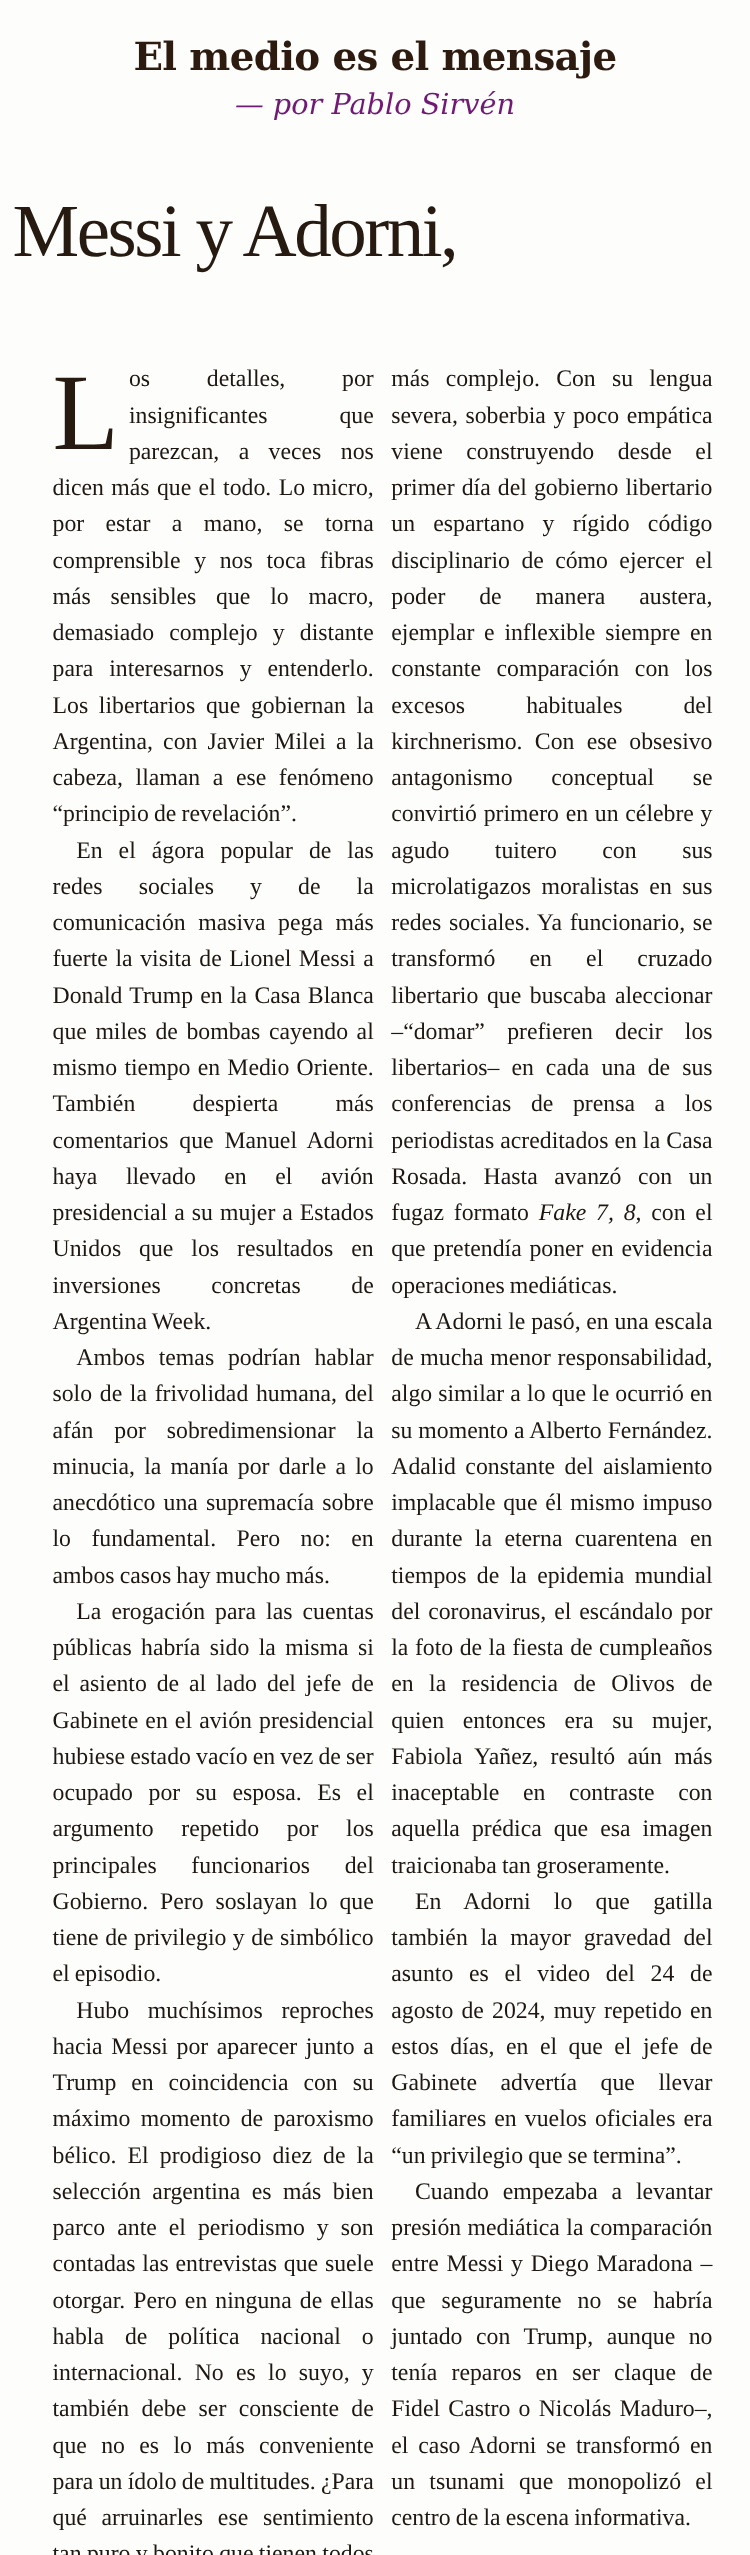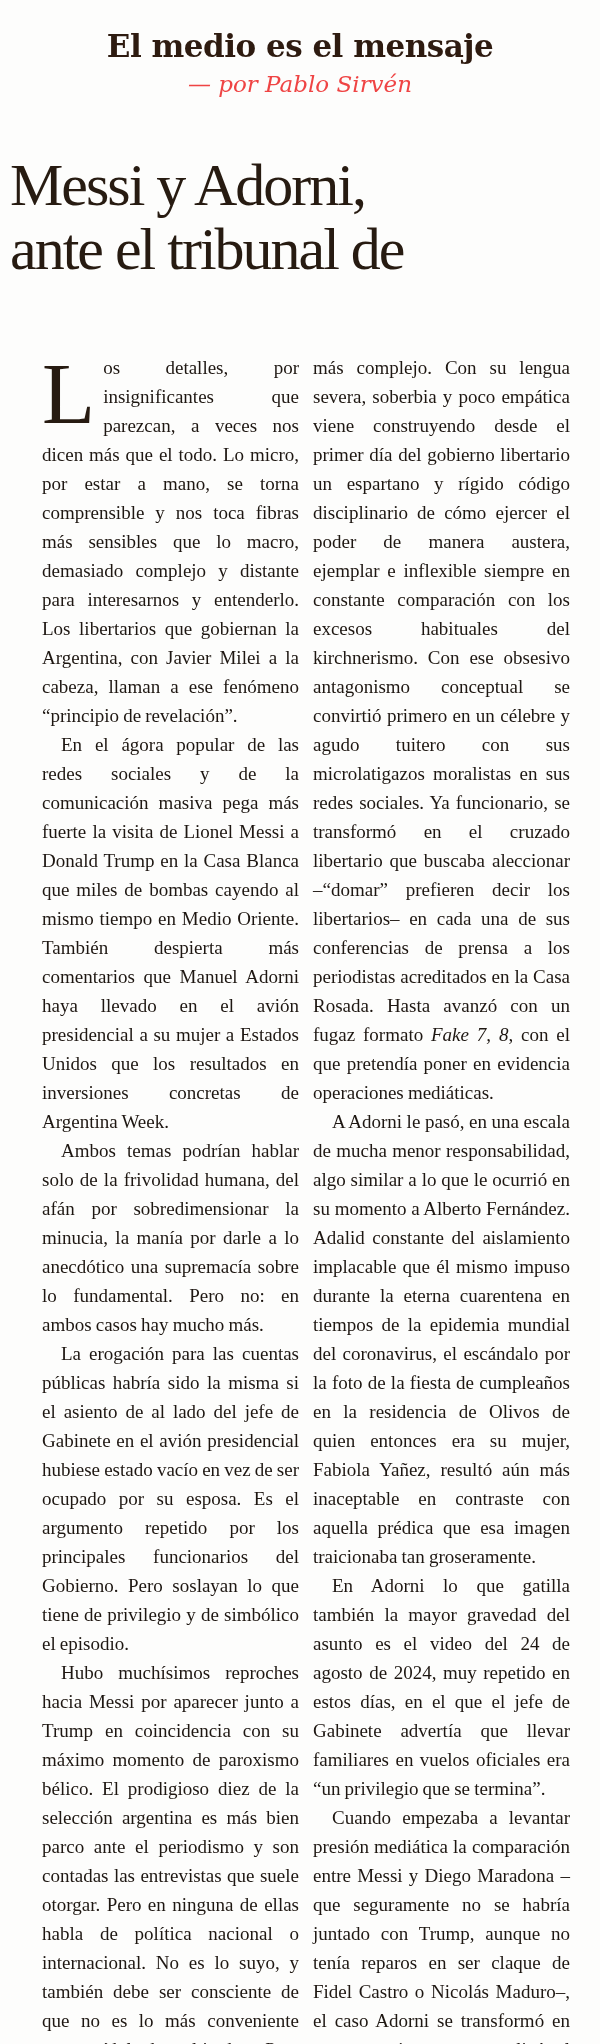--- a/index.html
+++ b/index.html
@@ -30,21 +30,21 @@
     font-weight: 700;
     font-size: 31px;
     letter-spacing: -0.5px;
     color: #2e1b10;
   }
   .byline {
     margin-top: 7px;
     font-family: "DejaVu Serif", serif;
     font-style: italic;
     font-size: 23px;
-    color: #ef4444;
+    color: #701a75;
   }
   .headline {
     margin: 56px 10px 0 10px;
     font-family: "Liberation Serif", serif;
     font-weight: 400;
     font-size: 60px;
     line-height: 64px;
     letter-spacing: -2px;
     color: #271b11;
   }
@@ -82,21 +82,20 @@
 <body>
 
 <div class="page">
   <header class="header">
     <h2 class="kicker">El medio es el mensaje</h2>
     <div class="byline">— por Pablo Sirvén</div>
   </header>
 
   <h1 class="headline">
     <span class="hl">Messi y Adorni,</span>
-    <span class="hl">ante el tribunal de</span>
   </h1>
 
   <main class="article-body">
     <div class="col">
         <p class="para no-indent"><span class="dropcap">L</span><span>os detalles, por insignificantes que parezcan, a veces nos dicen más que el todo. Lo micro, por estar a mano, se torna comprensible y nos toca fibras más sensibles que lo macro, demasiado complejo y distante para interesarnos y entenderlo. Los libertarios que gobiernan la Argentina, con Javier Milei a la cabeza, llaman a ese fenómeno “principio de revelación”.</span></p>
         <p class="para"><span>En el ágora popular de las redes sociales y de la comunicación masiva pega más fuerte la visita de Lionel Messi a Donald Trump en la Casa Blanca que miles de bombas cayendo al mismo tiempo en Medio Oriente. También despierta más comentarios que Manuel Adorni haya llevado en el avión presidencial a su mujer a Estados Unidos que los resultados en inversiones concretas de Argentina Week.</span></p>
         <p class="para"><span>Ambos temas podrían hablar solo de la frivolidad humana, del afán por sobredimensionar la minucia, la manía por darle a lo anecdótico una supremacía sobre lo fundamental. Pero no: en ambos casos hay mucho más.</span></p>
         <p class="para"><span>La erogación para las cuentas públicas habría sido la misma si el asiento de al lado del jefe de Gabinete en el avión presidencial hubiese estado vacío en vez de ser ocupado por su esposa. Es el argumento repetido por los principales funcionarios del Gobierno. Pero soslayan lo que tiene de privilegio y de simbólico el episodio.</span></p>
         <p class="para"><span>Hubo muchísimos reproches hacia Messi por aparecer junto a Trump en coincidencia con su máximo momento de paroxismo bélico. El prodigioso diez de la selección argentina es más bien parco ante el periodismo y son contadas las entrevistas que suele otorgar. Pero en ninguna de ellas habla de política nacional o internacional. No es lo suyo, y también debe ser consciente de que no es lo más conveniente para un ídolo de multitudes. ¿Para qué arruinarles ese sentimiento tan puro y bonito que tienen todos por sus prodigios en la cancha con las ideas que pudiese tener sobre tal o cual político? Pero también es cierto que él y sus compañeros esquivaron la foto oficial (gobierno de Alberto Fernández) cuando ganaron el Mundial en 2022 y ahora no tuvo reparos en ingresar al acto escoltando a un Trump orgulloso de su transfiguración guerrera.</span></p>
       </div>

